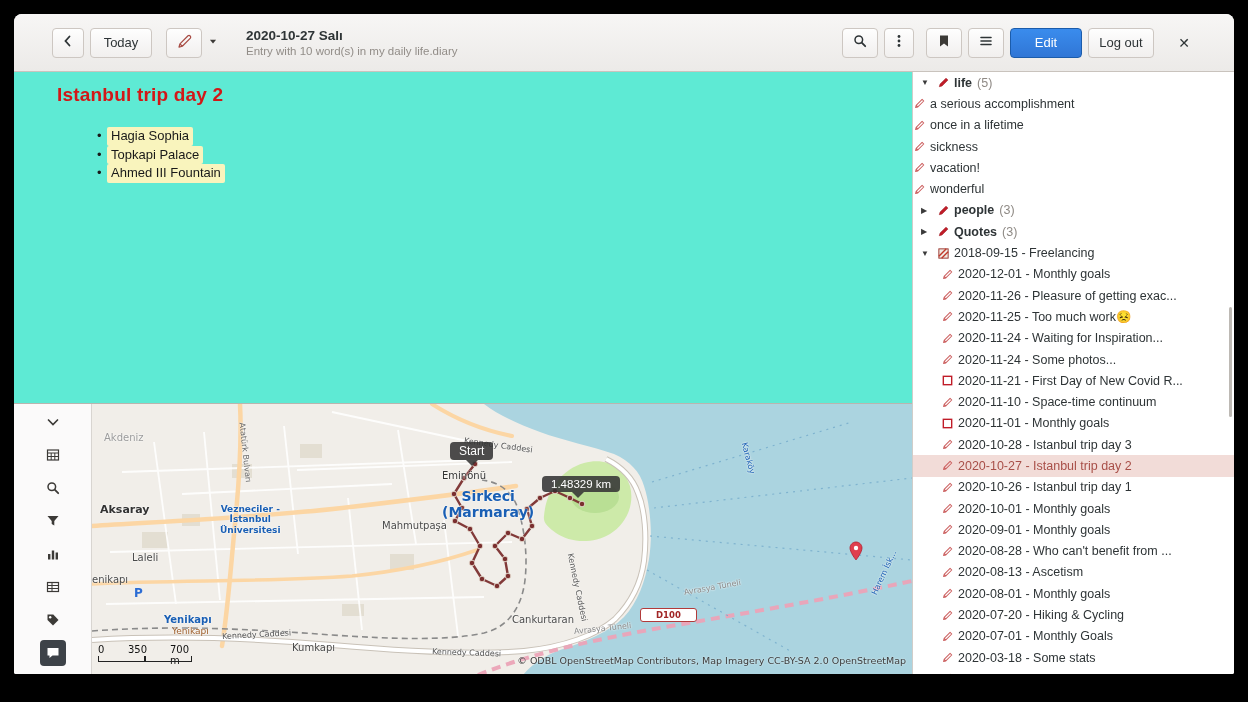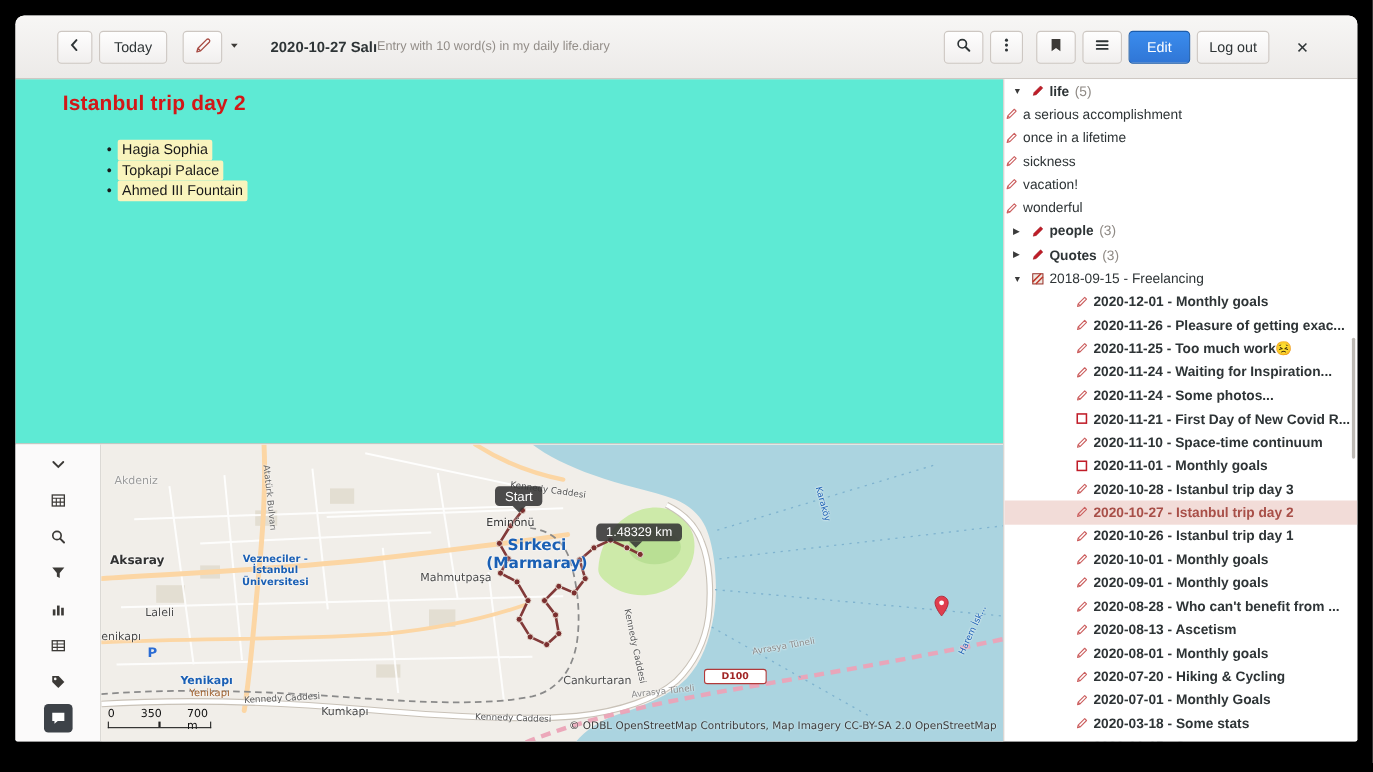--- a/index.html
+++ b/index.html
@@ -20,21 +20,21 @@
     border-bottom:1px solid #c9c3bd;position:relative;
   }
   .hbtn{
     height:30px;display:inline-flex;align-items:center;justify-content:center;
     background:linear-gradient(#fefefe,#f1efee);
     border:1px solid #cdc7c2;border-radius:4px;color:#2e3436;
     font-size:13px;padding:0 10px;box-sizing:border-box;cursor:default;
   }
   .hbtn.flat{border:none;background:transparent;}
   .hbtn.primary{background:linear-gradient(#3a8ced,#3076d6);border-color:#1b5cab;color:#fff;}
-  .title-block{margin-left:22px;display:flex;justify-content:center;}
+  .title-block{margin-left:22px;display:flex;flex-direction:column;justify-content:center;}
   .title-main{font-size:13.5px;font-weight:bold;color:#2e3436;line-height:16px;}
   .title-sub{font-size:11.5px;color:#928d88;line-height:14px;}
   .spacer{flex:1;}
   .hgap{width:12px;}
   .hgap-sm{width:6px;}
   
   .main{display:flex;height:602px;}
   .content-col{width:898px;display:flex;flex-direction:column;}
   
   .entry-area{
@@ -88,21 +88,21 @@
   .road-shield{
     position:absolute;left:548px;top:204px;background:#fff;border:1px solid #b23a3a;
     color:#a12626;font-size:8.5px;font-weight:bold;border-radius:3px;padding:1px 15px;
     font-family:"DejaVu Sans",sans-serif;
   }
   .parking-p{position:absolute;left:42px;top:182px;color:#2b6cd4;font-size:12px;font-weight:bold;font-family:"DejaVu Sans",sans-serif;}
   
   .sidebar{width:322px;border-left:1px solid #d0cdc9;background:#fff;overflow:hidden;position:relative;box-sizing:border-box;}
   .tree-row{height:21.3px;display:flex;align-items:center;font-size:12.5px;color:#2e3436;box-sizing:border-box;white-space:nowrap;}
   .tree-row.lvl0{padding-left:8px;}
-  .tree-row.lvl1{padding-left:64px;font-weight:bold;}
+  .tree-row.lvl1{padding-left:28px;}
   .tree-row.lvl2{}
   .tree-row.bold .tree-label{font-weight:bold;}
   .tree-row.selected{background:#f2dcd8;}
   .tree-row.selected .tree-label{color:#a84f48;}
   .expander{width:16px;font-size:8px;color:#3a3a3a;flex:none;}
   .tree-icon{width:17px;flex:none;display:inline-flex;align-items:center;}
   .tree-label{overflow:hidden;text-overflow:ellipsis;}
   .tree-count{color:#8f8a85;margin-left:5px;}
   .scroll-thumb{position:absolute;right:2px;top:235px;width:3px;height:110px;background:#bdb9b4;border-radius:2px;}
 </style>
@@ -171,21 +171,21 @@
     </div>
     <div class="hgap-sm"></div>
     <div class="hbtn" style="width:36px;padding:0;">
       <span>
         <svg viewBox="0 0 16 16" width="16" height="16">
             <path d="M3 4.5h10M3 8h10M3 11.5h10" stroke="#2e3436" stroke-width="1.6" stroke-linecap="round"></path>
           </svg>
       </span>
     </div>
     <div class="hgap-sm"></div>
-    <div class="hbtn primary" style="width:56px;">
+    <div class="hbtn primary" style="width:72px;">
       <span>Edit</span>
     </div>
     <div class="hgap-sm"></div>
     <div class="hbtn" style="width:66px;">
       <span>Log out</span>
     </div>
     <div style="width:16px;"></div>
     <div class="hbtn flat" style="width:28px;padding:0;font-size:14px;">
       <span>✕</span>
     </div>

